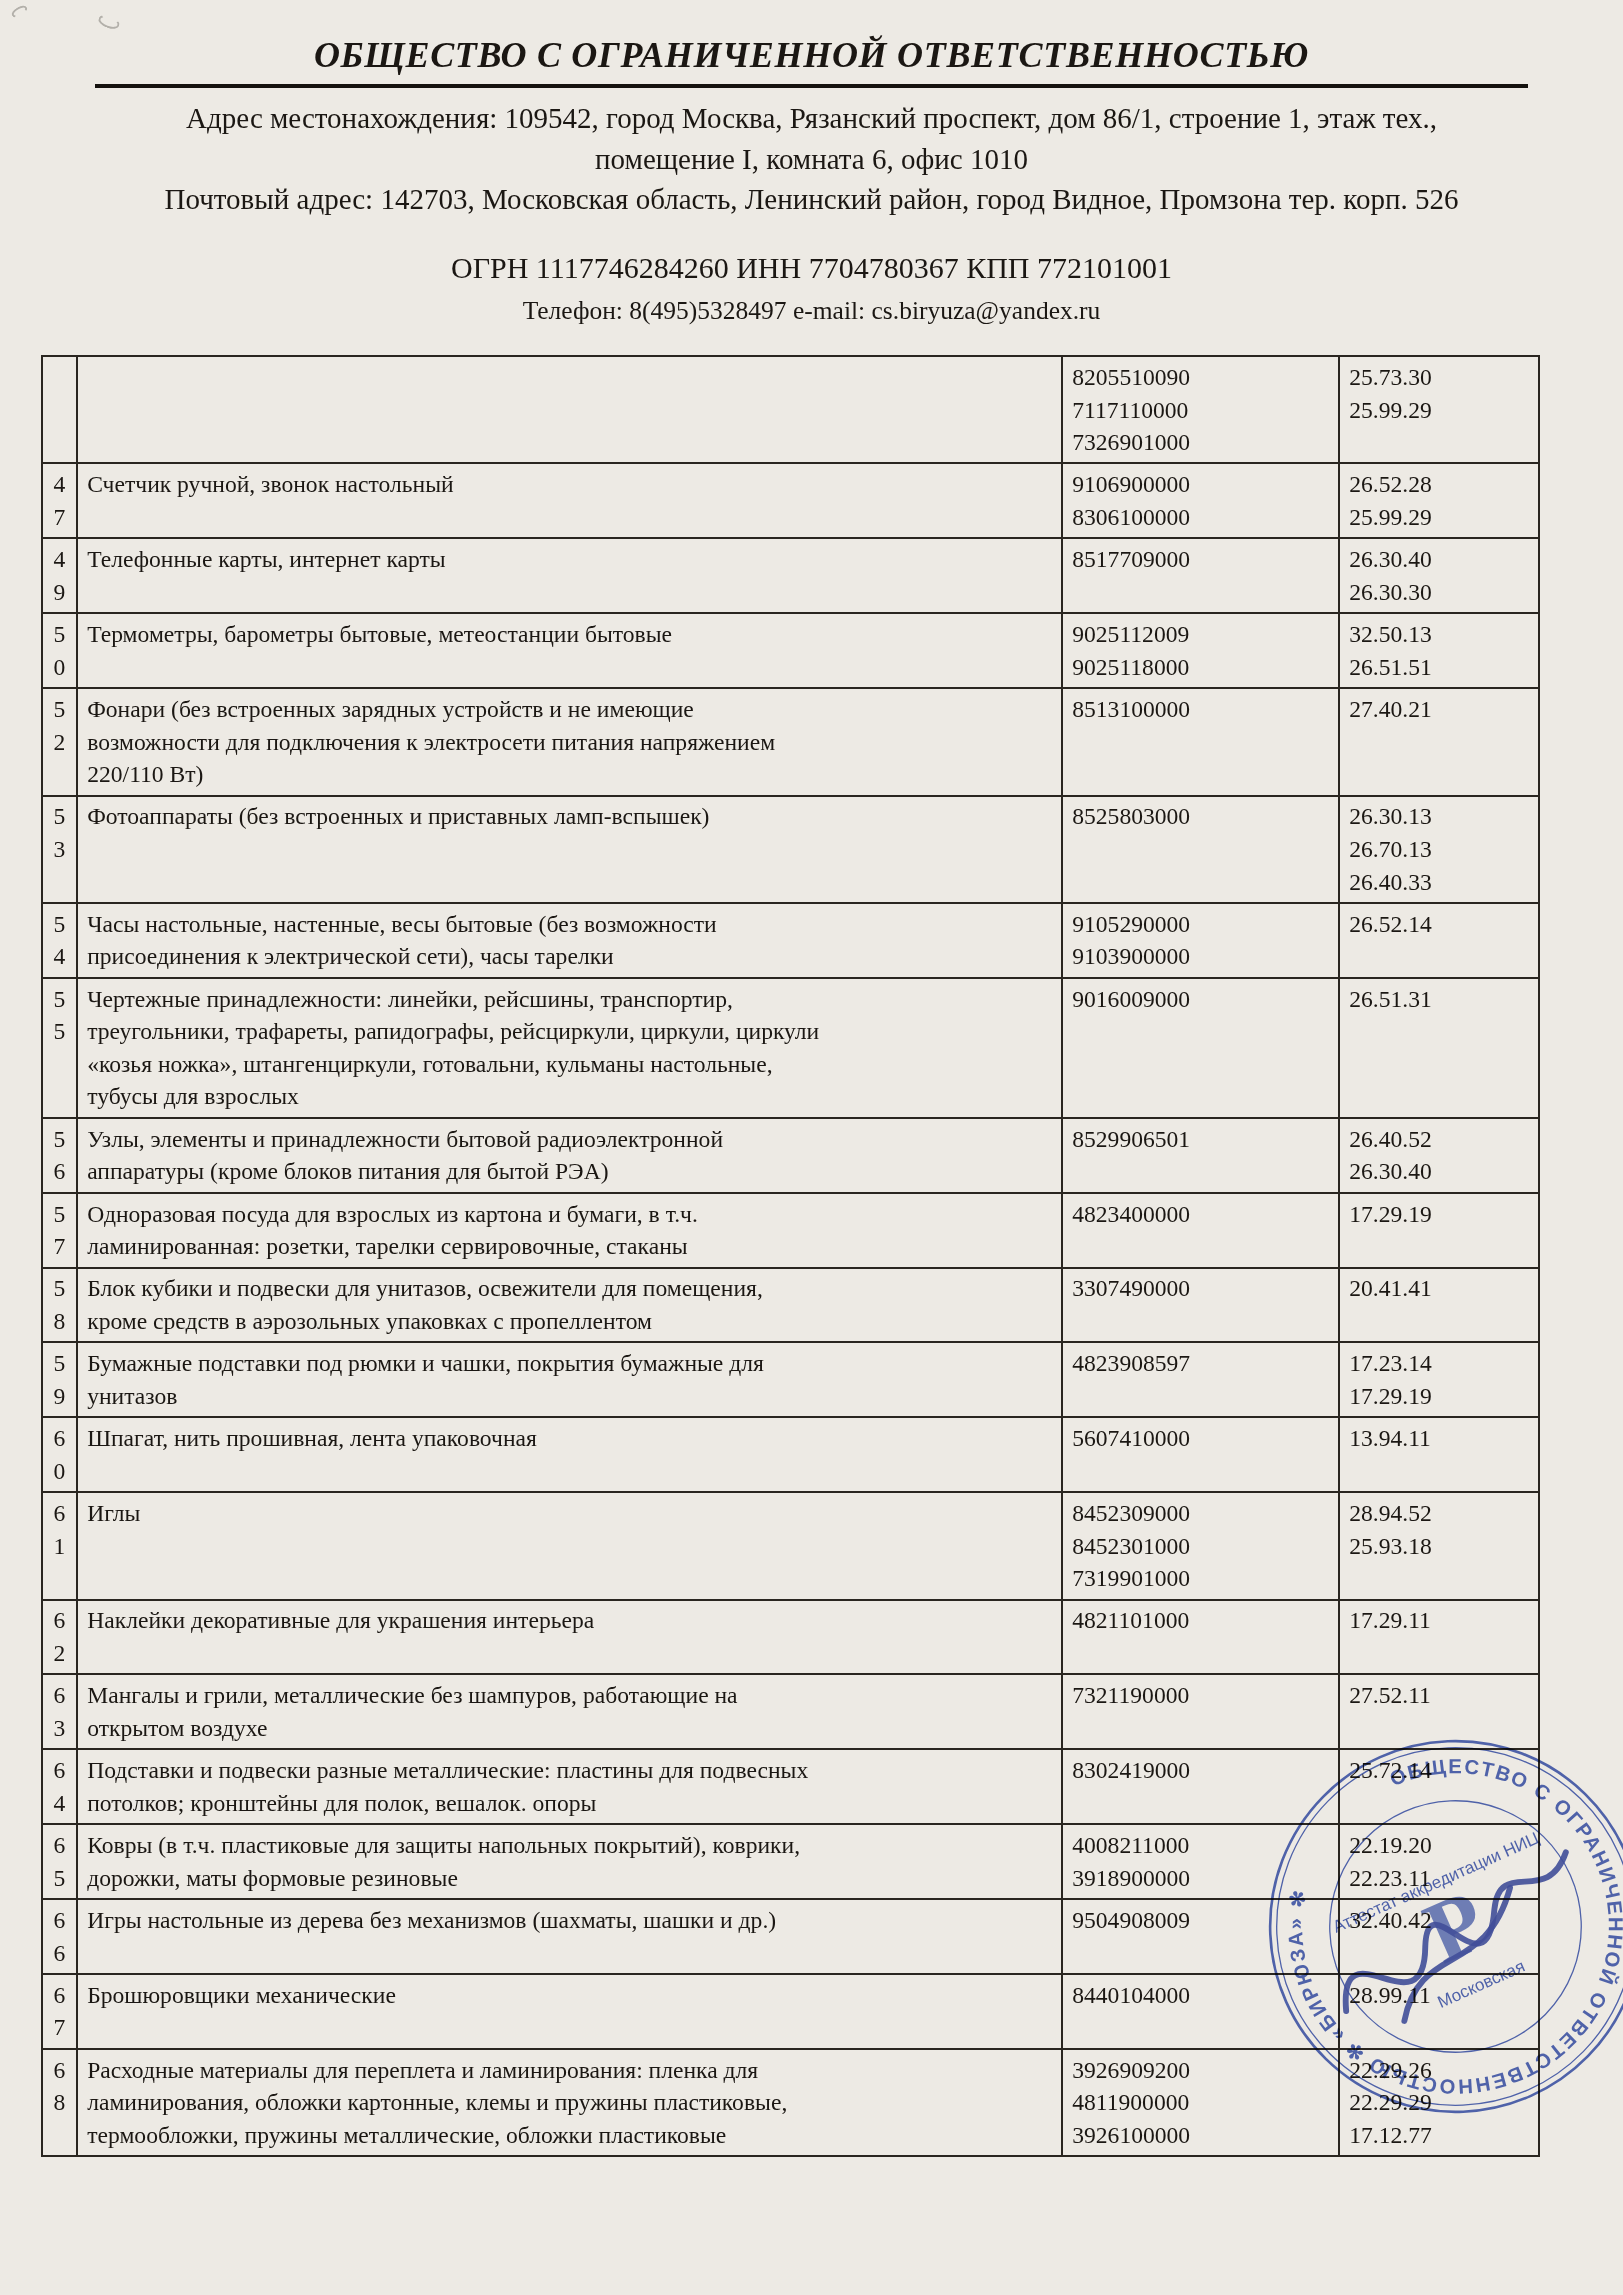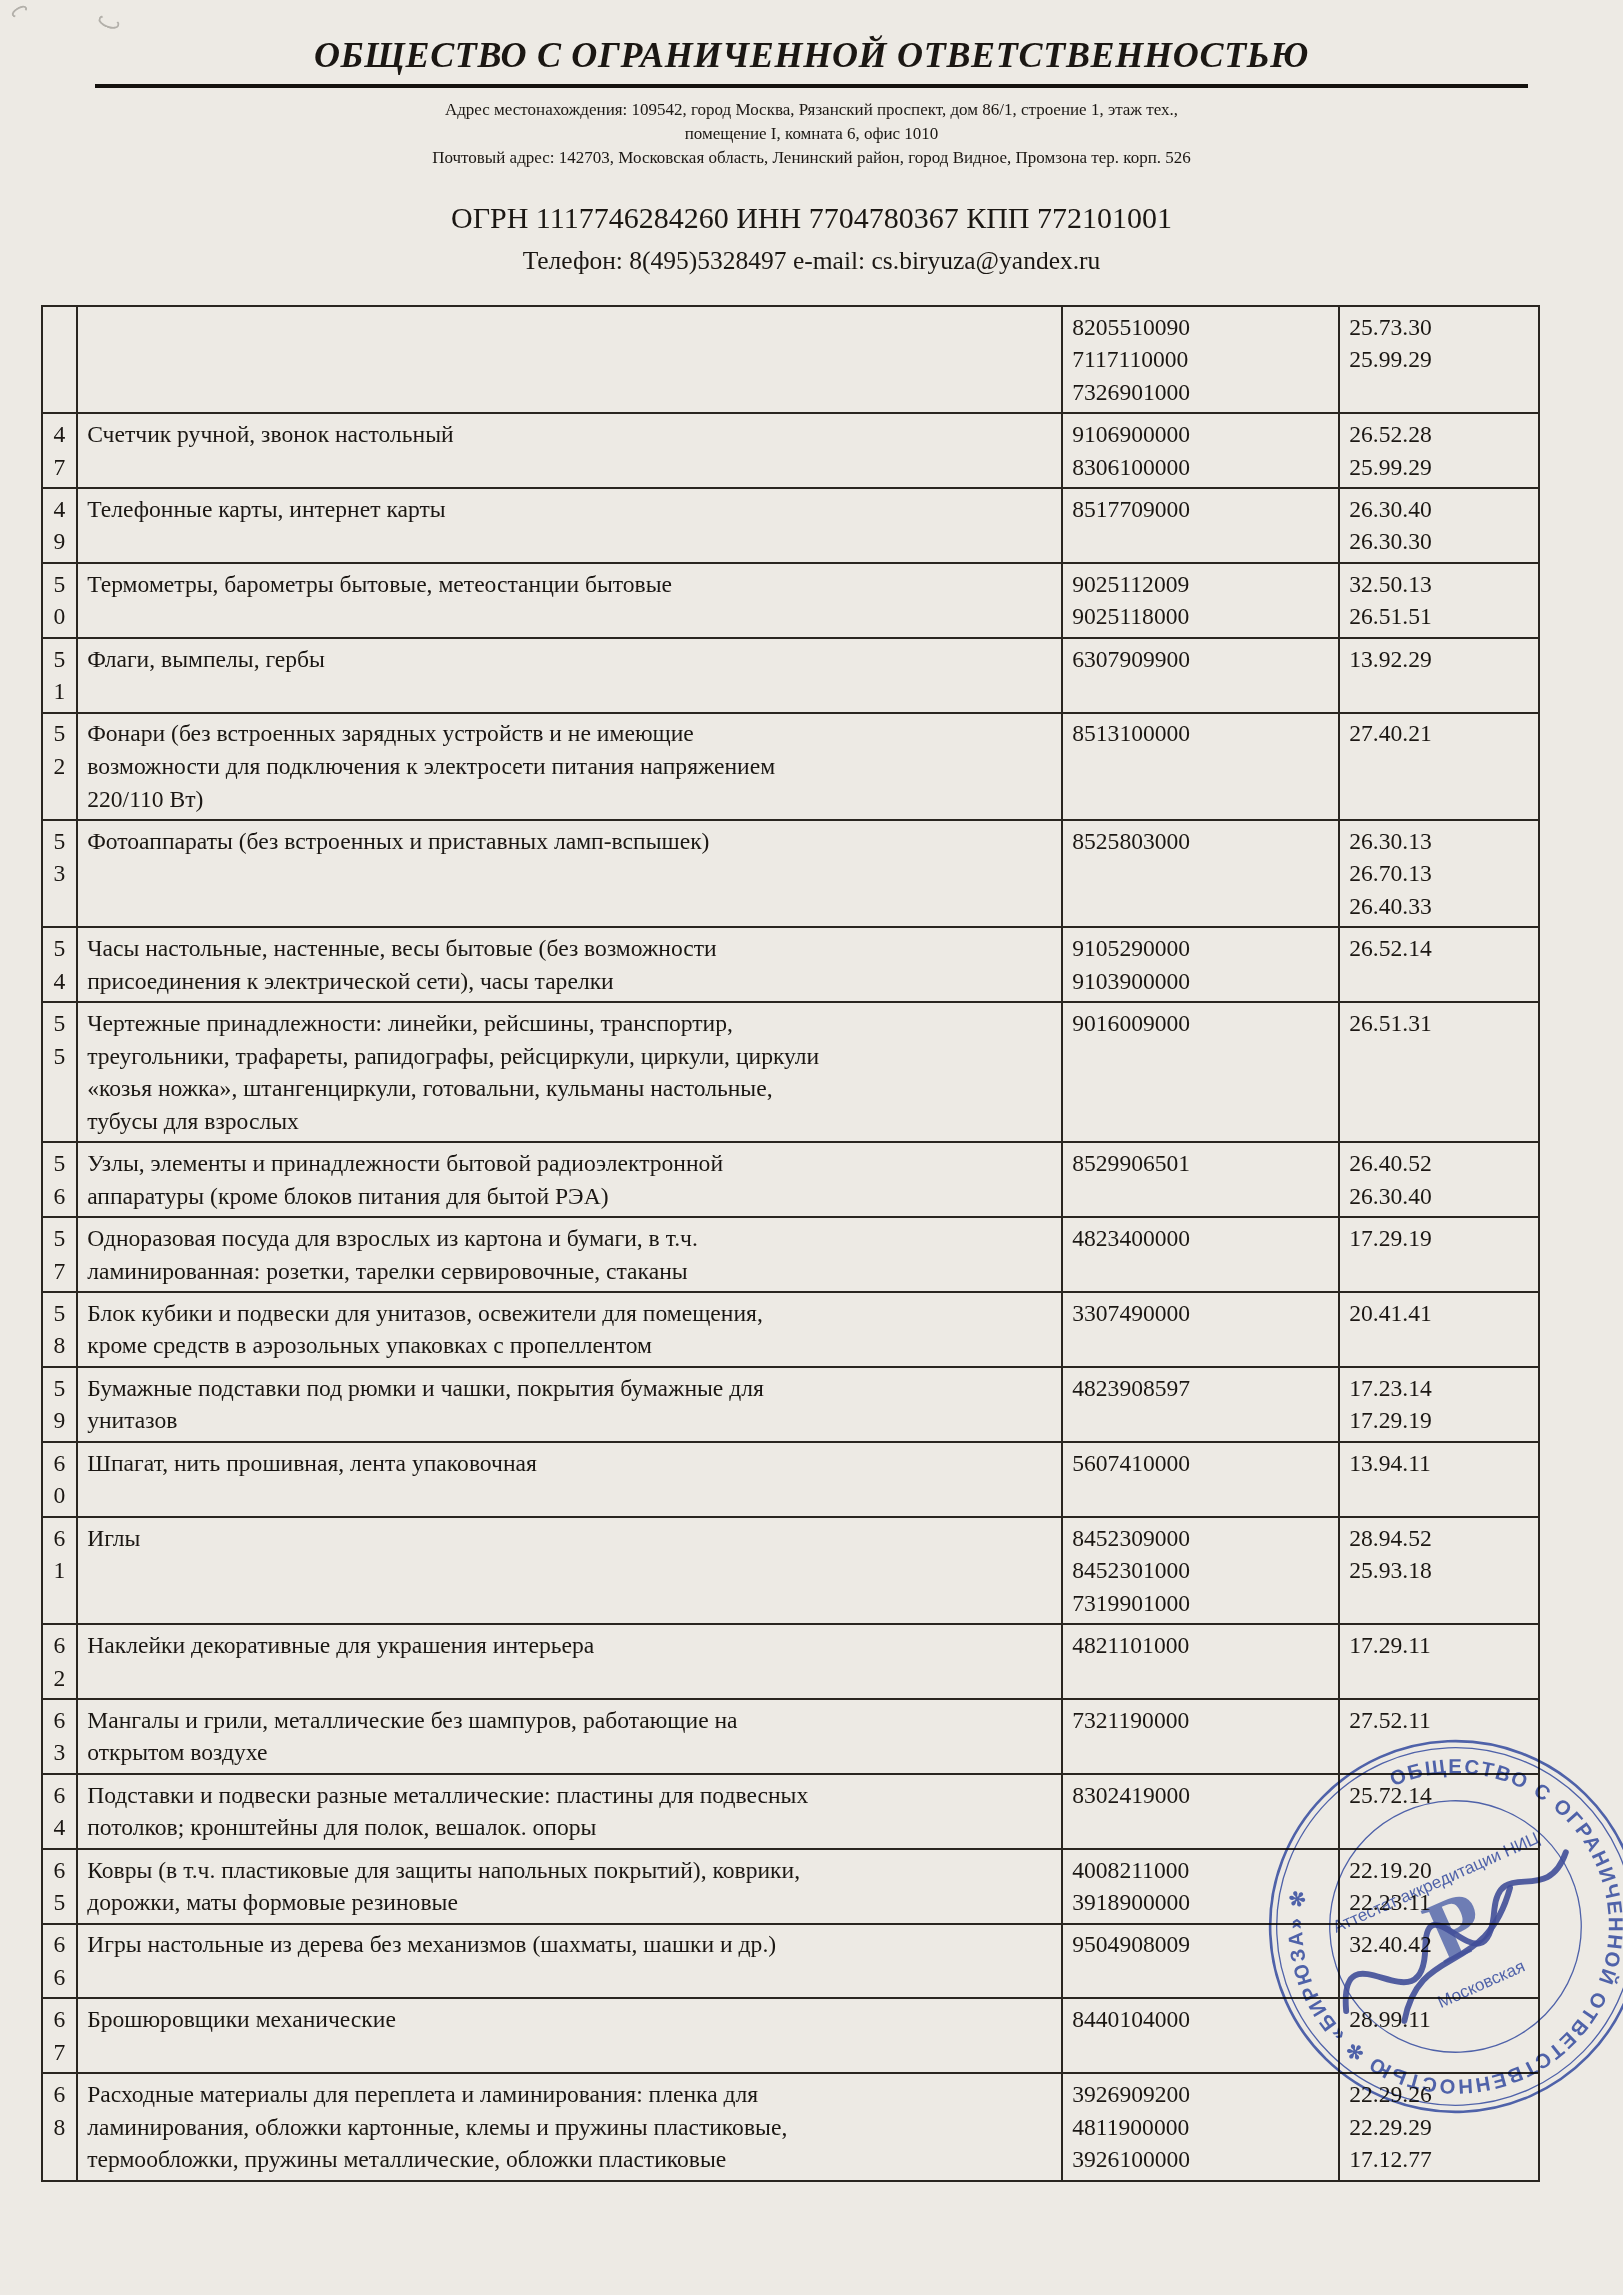--- a/index.html
+++ b/index.html
@@ -15,21 +15,21 @@
   }
   
   .smudge { position:absolute; border:2.6px solid rgba(110,108,100,.45); border-radius:50%; }
   .smudge.s1 { left:10.5px; top:6.5px; width:17px; height:9.2px; border-bottom-color:transparent; transform:rotate(-30deg); }
   .smudge.s2 { left:98px; top:15.7px; width:22px; height:11.8px; border-top-color:transparent; transform:rotate(20deg); }
 
   .header { text-align:center; padding-top:34px; }
   .org-type { font-size:36px; font-weight:bold; font-style:italic; letter-spacing:0.7px; }
   .org-name { font-size:33px; font-weight:bold; font-style:italic; margin-top:6.5px; }
   .rule { height:3.9px; background:#15120e; width:1433px; margin:7.9px auto 10.5px auto; }
-  .addr { font-size:17px; line-height:1.4;text-align:center; }
+  .addr { font-size:29px; line-height:1.4;text-align:center; }
   .reg { font-size:30px; margin-top:31px; }
   .contact { font-size:25.5px; margin-top:11px; }
 
   table.items {
     border-collapse:collapse;
     table-layout:fixed;
     margin:29px 0 0 41px;
     width:1495px;
   }
   table.items td {
@@ -130,30 +130,20 @@
           <td class="c-code">
             <div>9025112009</div>
             <div>9025118000</div>
           </td>
           <td class="c-okpd">
             <div>32.50.13</div>
             <div>26.51.51</div>
           </td>
         </tr>
         <tr>
-          <td class="c-num">51</td>
-          <td class="c-desc">Флаги, вымпелы, гербы</td>
-          <td class="c-code">
-            <div>6307909900</div>
-          </td>
-          <td class="c-okpd">
-            <div>13.92.29</div>
-          </td>
-        </tr>
-        <tr>
           <td class="c-num">52</td>
           <td class="c-desc">Фонари (без встроенных зарядных устройств и не имеющие
 возможности для подключения к электросети питания напряжением
 220/110 Вт)</td>
           <td class="c-code">
             <div>8513100000</div>
           </td>
           <td class="c-okpd">
             <div>27.40.21</div>
           </td>

